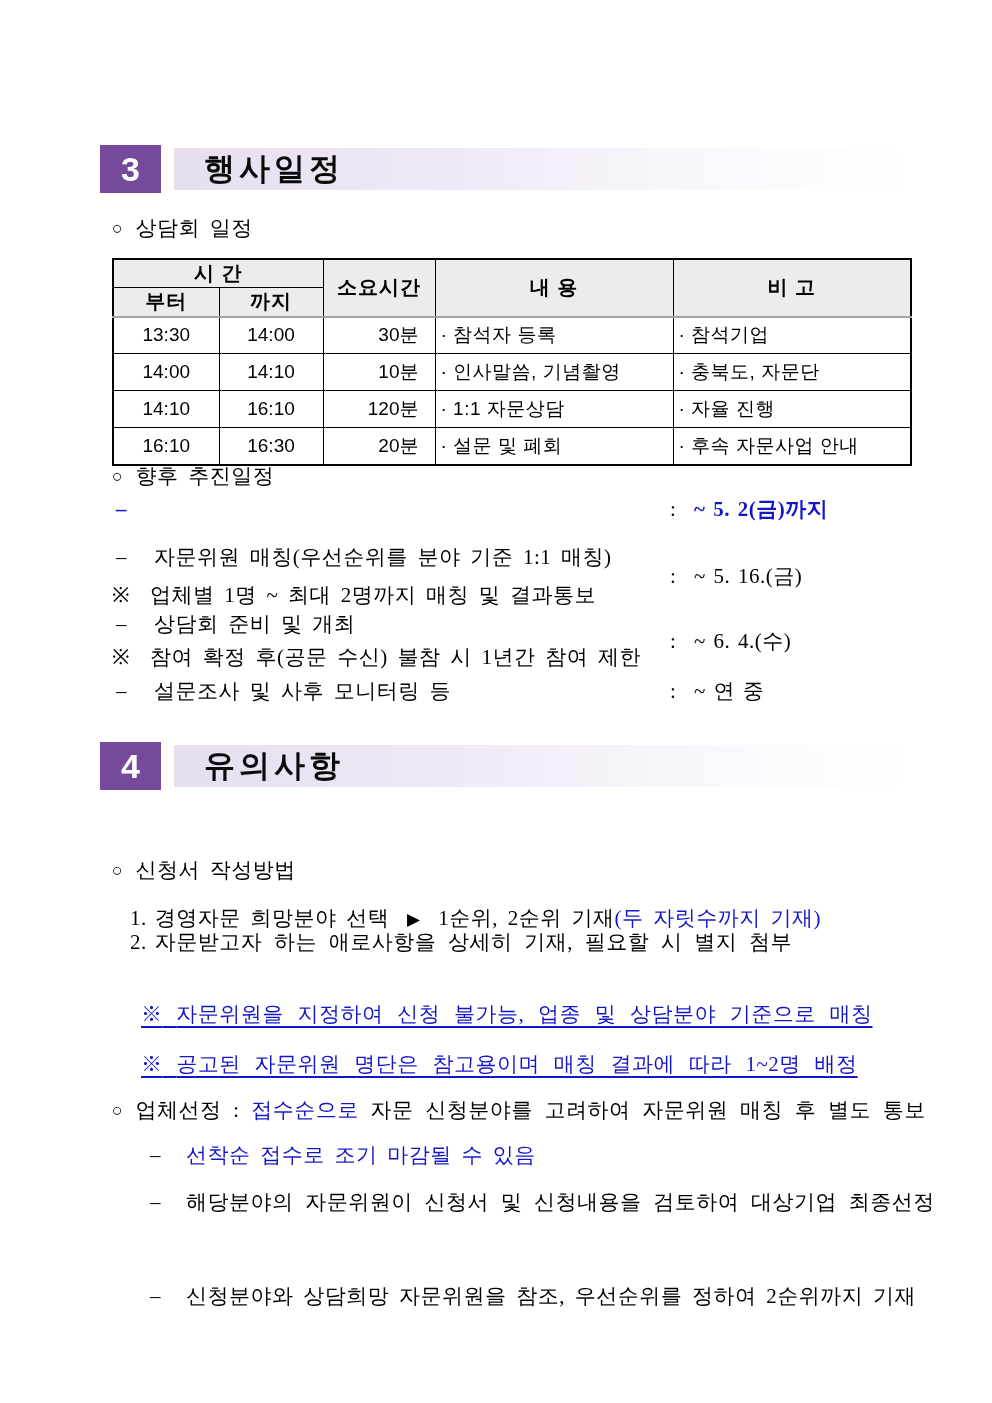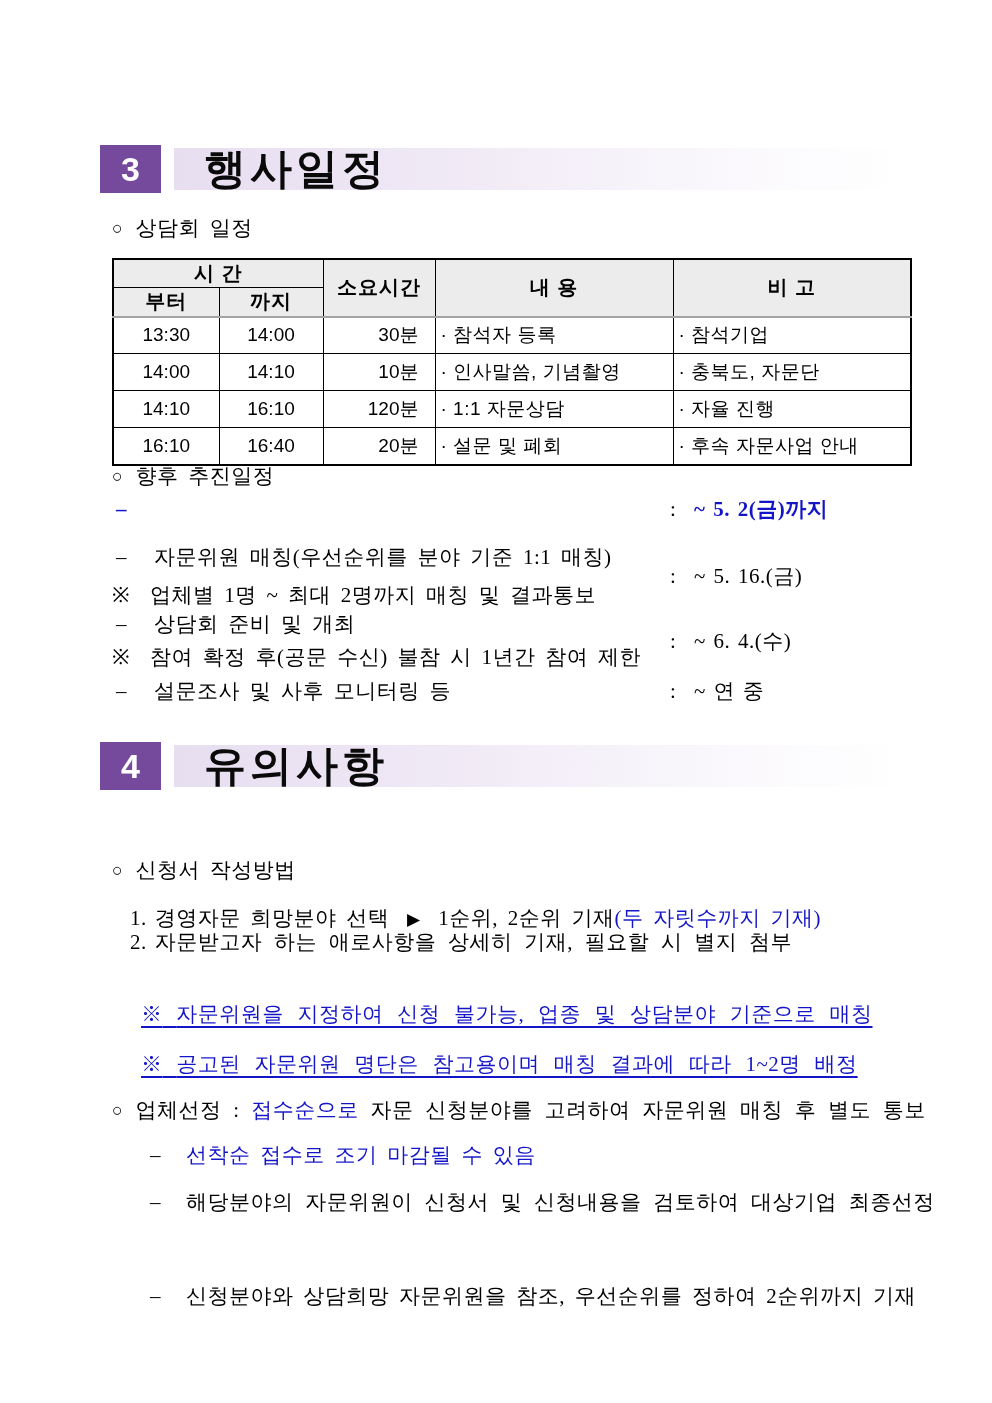--- a/index.html
+++ b/index.html
@@ -16,21 +16,21 @@
     font-family:"Liberation Sans","DejaVu Sans",sans-serif; font-weight:bold; font-size:34px;
     display:flex; align-items:center; justify-content:center; flex:0 0 auto;
   }
   .sec-bar {
     margin-left:13px; flex:1; height:42px;
     background:linear-gradient(90deg,#e7def0 0%,#efe8f5 35%,#faf8fc 75%,#ffffff 100%);
     display:flex; align-items:center; padding-left:30px;
   }
   .sec-title {
     font-family:"Liberation Sans","DejaVu Sans",sans-serif; font-weight:800;
-    font-size:42px; letter-spacing:4px; color:#0a0a0a;
+    font-size:31px; letter-spacing:4px; color:#0a0a0a;
   }
 
   
   .abs { position:absolute; white-space:nowrap; }
   .line { font-size:21px; letter-spacing:0.5px; word-spacing:4px; }
   .circle { display:inline-block; font-size:18px; margin-right:12px; transform:translateY(-1px); }
   .blue { color:#1515c8; }
   .bold { font-weight:bold; }
   .ul { text-decoration:underline; text-underline-offset:5px; text-decoration-thickness:1.5px; }
 
@@ -123,21 +123,21 @@
       </tr>
       <tr>
         <td class="c-time">14:10</td>
         <td class="c-time">16:10</td>
         <td class="c-dur">120분</td>
         <td class="c-txt">· 1:1 자문상담</td>
         <td class="c-txt">· 자율 진행</td>
       </tr>
       <tr>
         <td class="c-time">16:10</td>
-        <td class="c-time">16:40</td>
+        <td class="c-time">16:30</td>
         <td class="c-dur">20분</td>
         <td class="c-txt">· 설문 및 폐회</td>
         <td class="c-txt">· 후속 자문사업 안내</td>
       </tr>
     </tbody>
   </table>
 
   <div class="abs line" style="left:112px; top:462px;">
     <span class="circle">○</span><span>향후 추진일정</span>
   </div>

